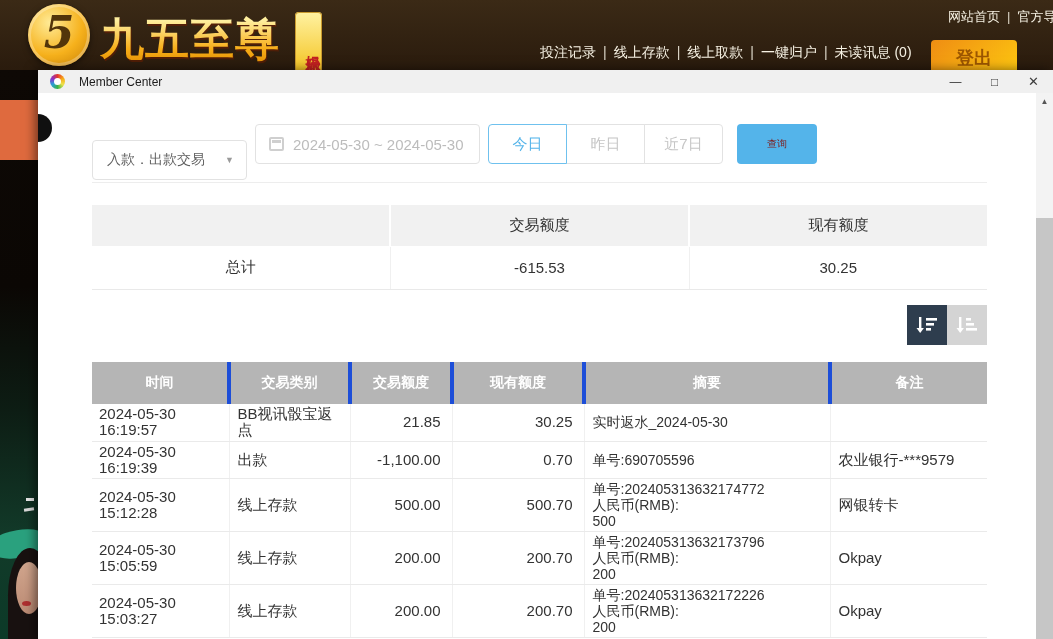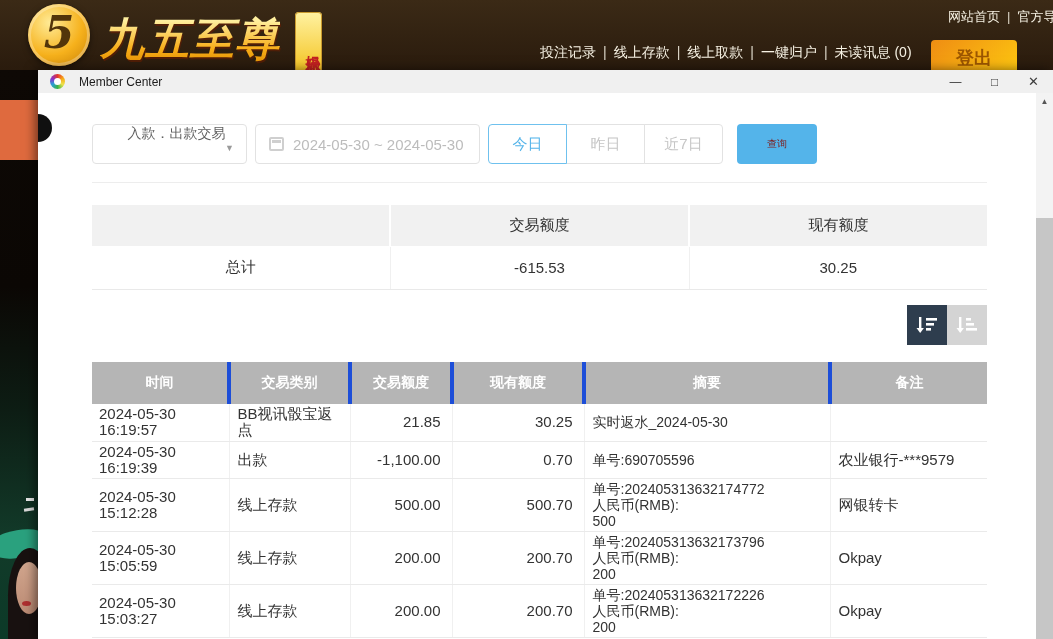--- a/index.html
+++ b/index.html
@@ -10,21 +10,21 @@
   .site-header{position:absolute;left:0;top:0;width:1053px;height:70px;z-index:1;
     background:linear-gradient(180deg,var(--header-bg-top,#3b2a16),var(--header-bg-bot,#2a1b0d));}
   .logo-circle{position:absolute;left:28px;top:4px;width:62px;height:62px;border-radius:50%;
     background:radial-gradient(circle at 35% 30%,#ffeb96,#f6b11c 55%,#c67e05);
     box-shadow:0 2px 6px rgba(0,0,0,.5), inset 0 0 0 3px rgba(255,255,255,.28);}
   .logo-glyph{position:absolute;width:100%;text-align:center;top:3px;
     font:italic 700 44px "DejaVu Serif",serif;color:#53350a;}
   .brand-title{position:absolute;left:100px;top:10px;font-size:44px;font-weight:700;letter-spacing:1px;
     background:linear-gradient(180deg,#ffef9e 18%,#f7ad18 66%,#df8a00);
     -webkit-background-clip:text;background-clip:text;color:transparent;
-    filter:drop-shadow(1px 2px 0 rgba(110,30,0,.55));white-space:nowrap;font-style:italic;}
+    filter:drop-shadow(1px 2px 0 rgba(110,30,0,.55));white-space:nowrap;}
   .brand-badge{position:absolute;left:295px;top:12px;width:27px;height:64px;border-radius:4px;
     background:linear-gradient(180deg,#fff2a2,#f3c017);box-shadow:inset 0 0 0 1px #c99a2e;
     color:var(--badge-red,#c32121);writing-mode:vertical-rl;text-orientation:upright;
     font-size:15px;font-weight:700;text-align:center;letter-spacing:2px;padding-top:3px;}
   .top-links{position:absolute;left:948px;top:8px;color:#f7f2e4;font-size:13px;white-space:nowrap;}
   .main-nav{position:absolute;left:540px;top:44px;color:#f7f2e4;font-size:14px;white-space:nowrap;}
   .sep{margin:0 7px;opacity:.85;}
   .navlink{cursor:pointer;}
   .logout-btn{position:absolute;left:931px;top:40px;width:86px;height:36px;border:none;border-radius:4px;
     background:linear-gradient(135deg,var(--logout-a,#ef8d13),var(--logout-b,#fdc810));
@@ -59,22 +59,22 @@
   .tabbar{position:relative;height:19px;width:998px;background:#2d2d2d;overflow:hidden;margin-top:44px;}
   .tabs{position:absolute;left:372px;top:-5px;display:flex;gap:24px;font-size:16px;color:#7e7e7e;white-space:nowrap;}
   .tab{cursor:pointer;}
   .tab.active{color:#22c55e;font-style:italic;}
   .tab-underline{position:absolute;left:459px;bottom:0;width:68px;height:4px;background:var(--accent-blue,#54b4ea);}
 
   .content{position:absolute;left:0;top:42px;width:998px;height:527px;background:#fff;overflow:hidden;}
   .peek-circle{position:absolute;left:-14px;top:2px;width:28px;height:28px;border-radius:50%;background:#101010;cursor:pointer;}
 
   
-  .filter-dropdown{position:absolute;left:54px;top:12px;width:155px;height:40px;border:1px solid #e2e2e2;
-    border-radius:4px;display:flex;align-items:center;background:#fff;cursor:pointer;flex-direction:column;}
+  .filter-dropdown{position:absolute;left:54px;top:28px;width:155px;height:40px;border:1px solid #e2e2e2;
+    border-radius:4px;display:flex;align-items:center;background:#fff;cursor:pointer;}
   .filter-dropdown .dd-label{margin-left:14px;font-size:14px;color:#5f5f5f;}
   .filter-dropdown .dd-caret{margin-left:auto;margin-right:12px;font-size:9px;color:#9a9a9a;}
   .date-field{position:absolute;left:217px;top:12px;width:225px;height:40px;border:1px solid #e2e2e2;
     border-radius:4px;display:flex;align-items:center;background:#fff;cursor:text;}
   .cal-icon{width:15px;height:14px;margin-left:13px;border:2px solid #cfcfcf;border-radius:2px;position:relative;flex:0 0 auto;}
   .cal-icon::before{content:"";position:absolute;left:1px;right:1px;top:1px;height:3px;background:#cfcfcf;}
   .date-text{margin-left:9px;font-size:15px;color:#bcbcbc;white-space:nowrap;}
   .quick-group{position:absolute;left:451px;top:12px;display:flex;}
   .quick-btn{width:79px;height:40px;background:#fff;border:1px solid #e2e2e2;margin-left:-1px;
     font-size:15px;color:#c6c6c6;cursor:pointer;padding:0;}

